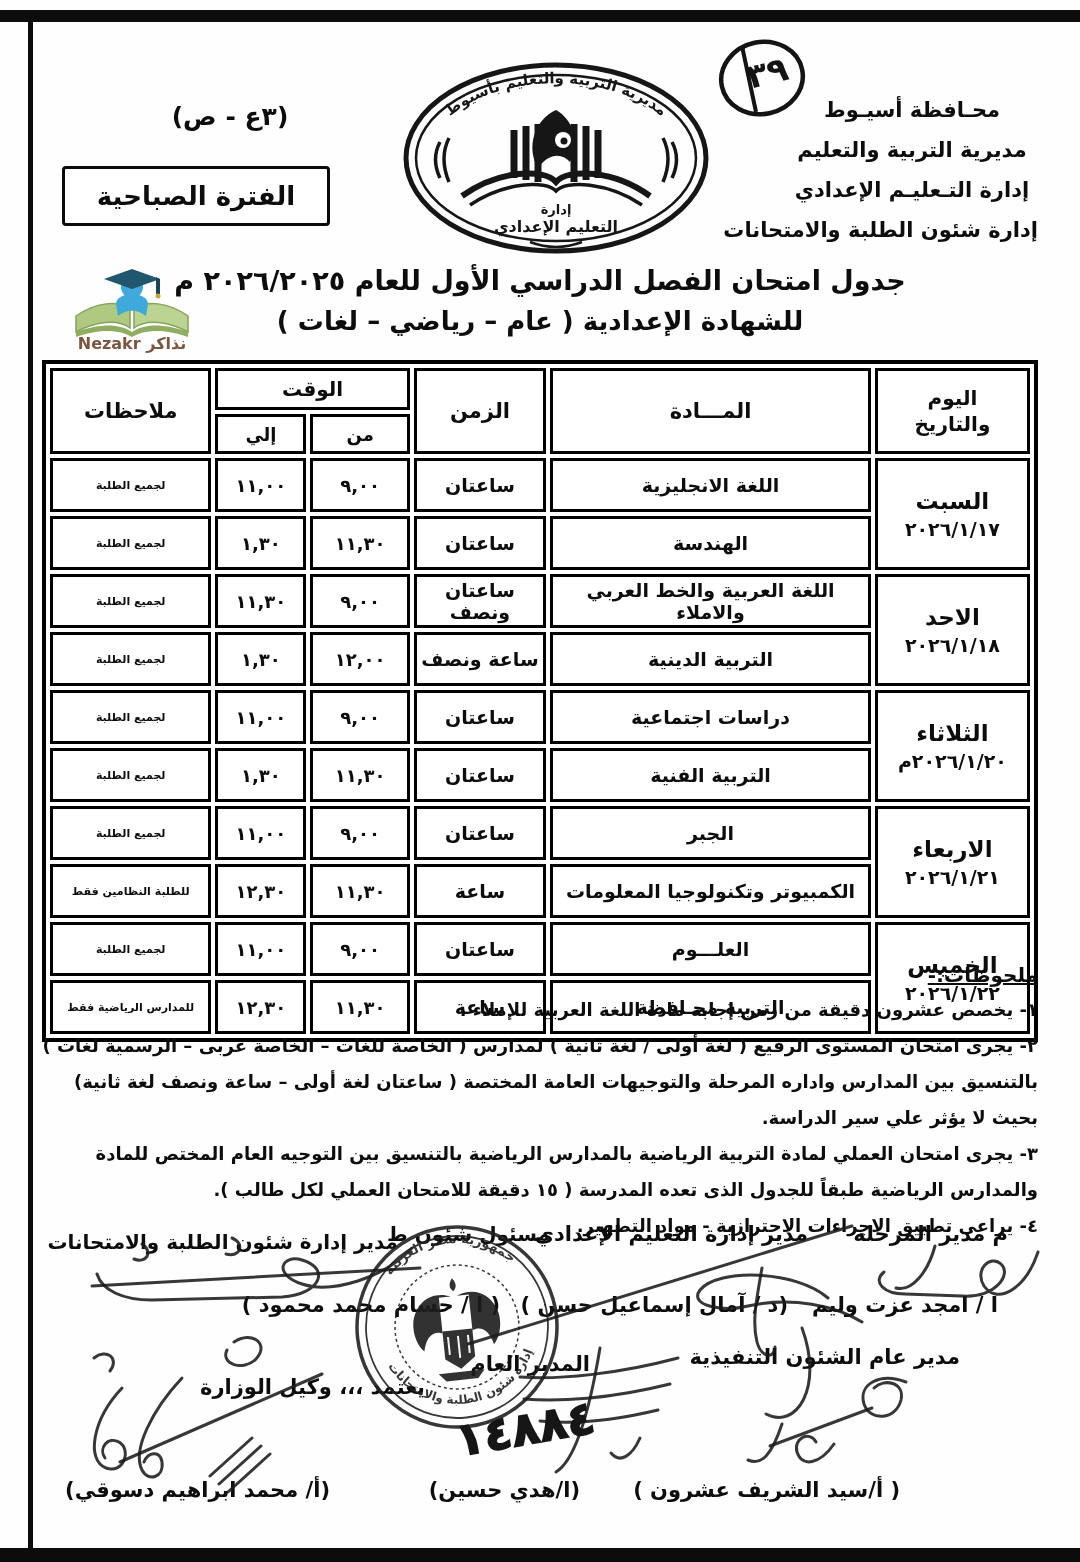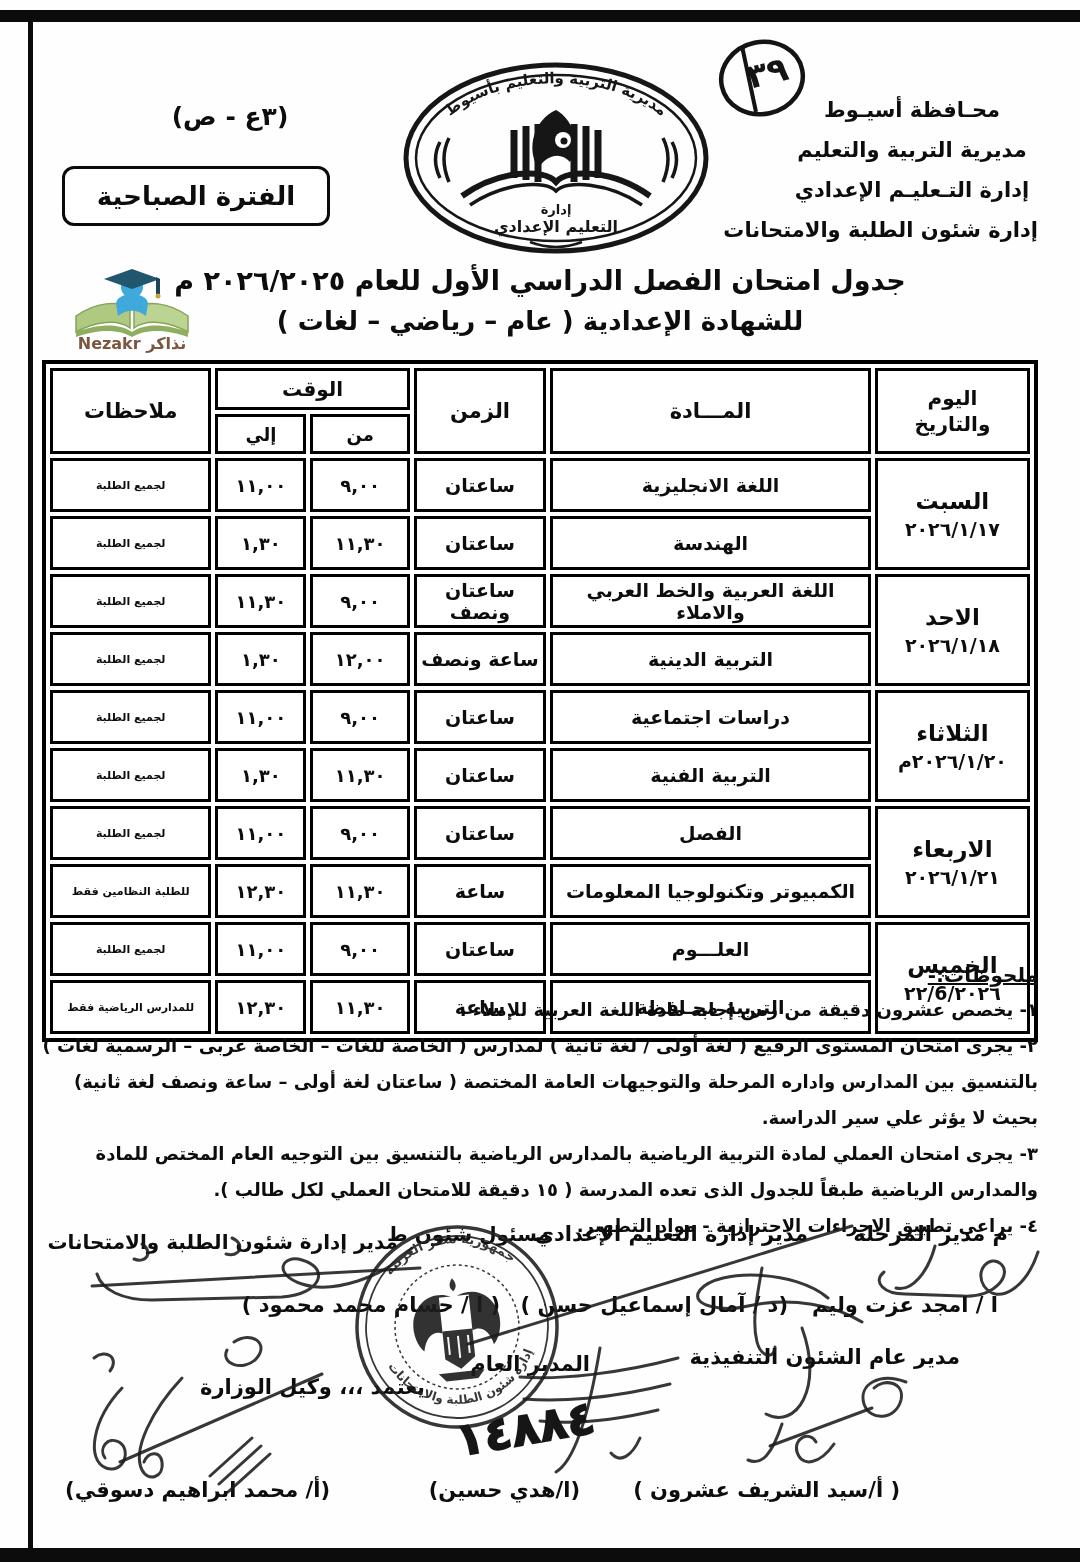--- a/index.html
+++ b/index.html
@@ -10,21 +10,21 @@
   }
   .abs{position:absolute;}
   .band{position:absolute;background:#0c0c0c;}
 
   
   .org-block{top:90px;right:42px;width:252px;text-align:center;}
   .org-line{font-weight:bold;font-size:21px;line-height:40px;white-space:nowrap;}
   .class-code{top:102px;right:750px;width:200px;text-align:center;font-weight:bold;font-size:25px;}
   .period-box{
     top:166px;right:750px;width:262px;height:54px;
-    border:3px solid #0b0b0b;border-radius:12px;
+    border:3px solid #0b0b0b;border-radius:4px;
     font-weight:bold;font-size:26px;line-height:54px;text-align:center;background:#fff;
   }
 
   
   .title-block{top:260px;left:65px;width:950px;text-align:center;}
   .title-l1{font-weight:bold;font-size:27px;line-height:42px;}
   .title-l2{font-weight:bold;font-size:26px;line-height:38px;}
 
   
   table.exam{
@@ -211,37 +211,37 @@
       <td class="dur">ساعتان</td>
       <td class="time">١١,٣٠</td>
       <td class="time">١,٣٠</td>
       <td class="note">لجميع الطلبة</td>
     </tr>
     <tr>
       <td class="day" rowspan="2">
         <div class="day-name">الاربعاء</div>
         <div class="day-date">٢٠٢٦/١/٢١</div>
       </td>
-      <td class="subj">الفصل</td>
+      <td class="subj">الجبر</td>
       <td class="dur">ساعتان</td>
       <td class="time">٩,٠٠</td>
       <td class="time">١١,٠٠</td>
       <td class="note">لجميع الطلبة</td>
     </tr>
     <tr>
       <td class="subj">الكمبيوتر وتكنولوجيا المعلومات</td>
       <td class="dur">ساعة</td>
       <td class="time">١١,٣٠</td>
       <td class="time">١٢,٣٠</td>
       <td class="note">للطلبة النظامين فقط</td>
     </tr>
     <tr>
       <td class="day" rowspan="2">
         <div class="day-name">الخميس</div>
-        <div class="day-date">٢٠٢٦/6/٢٢</div>
+        <div class="day-date">٢٠٢٦/١/٢٢</div>
       </td>
       <td class="subj">العلـــوم</td>
       <td class="dur">ساعتان</td>
       <td class="time">٩,٠٠</td>
       <td class="time">١١,٠٠</td>
       <td class="note">لجميع الطلبة</td>
     </tr>
     <tr>
       <td class="subj">التربية محـافظة</td>
       <td class="dur">ساعة</td>

